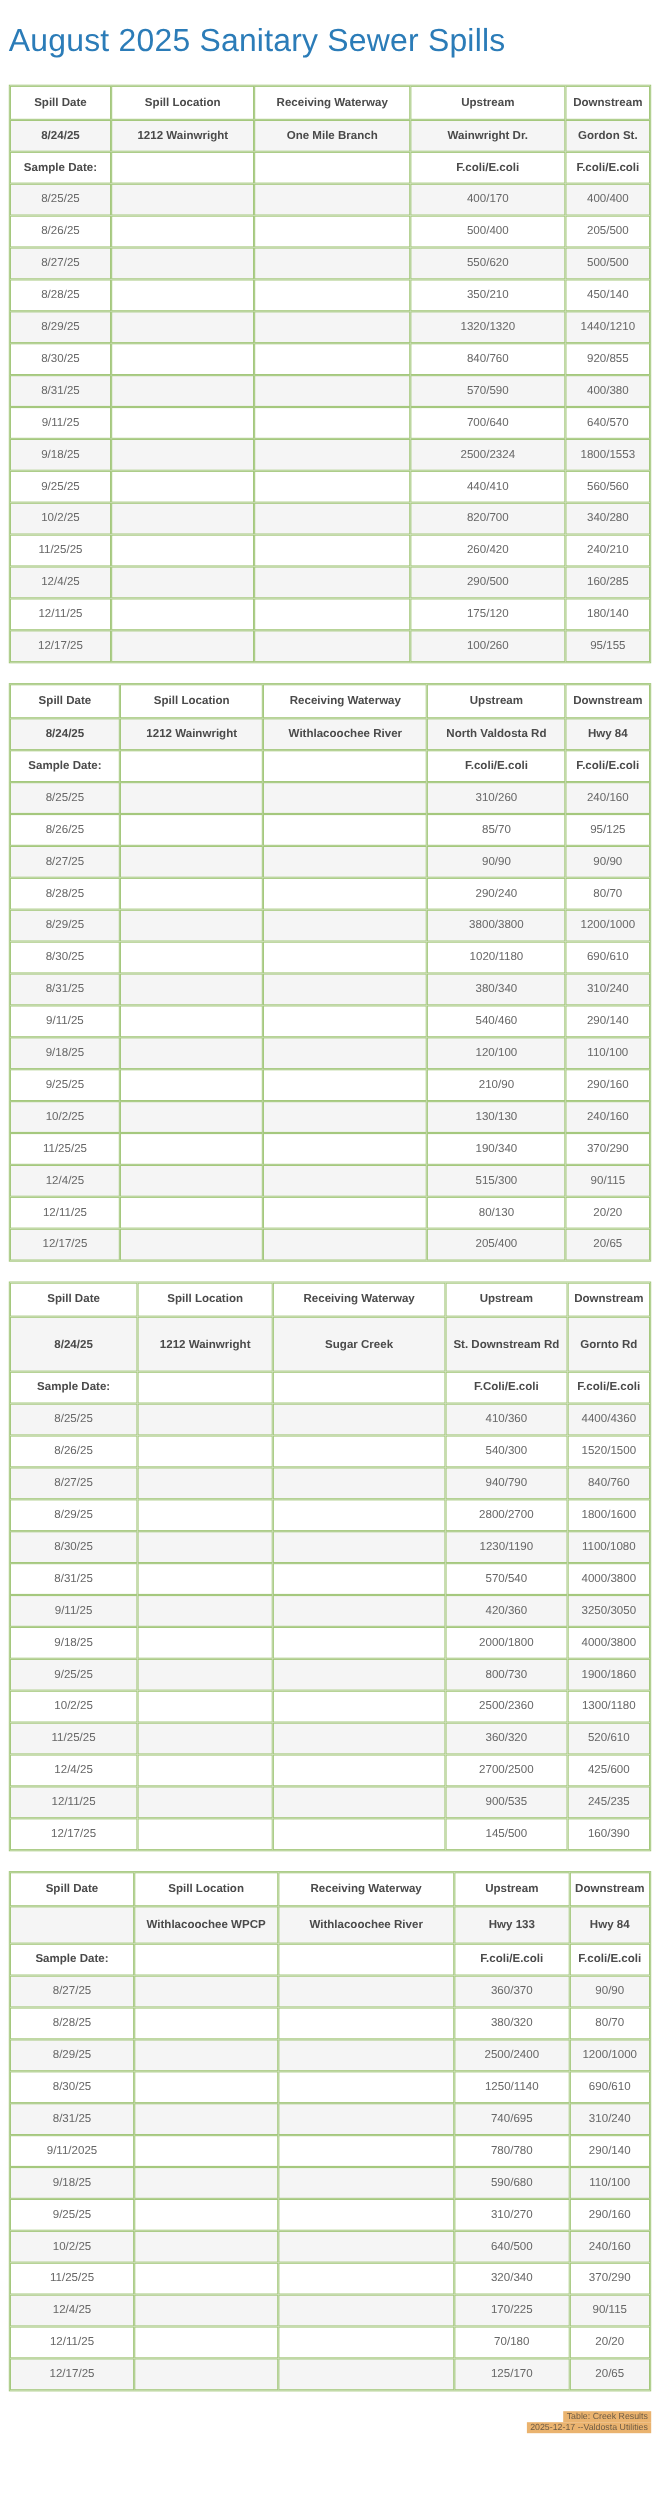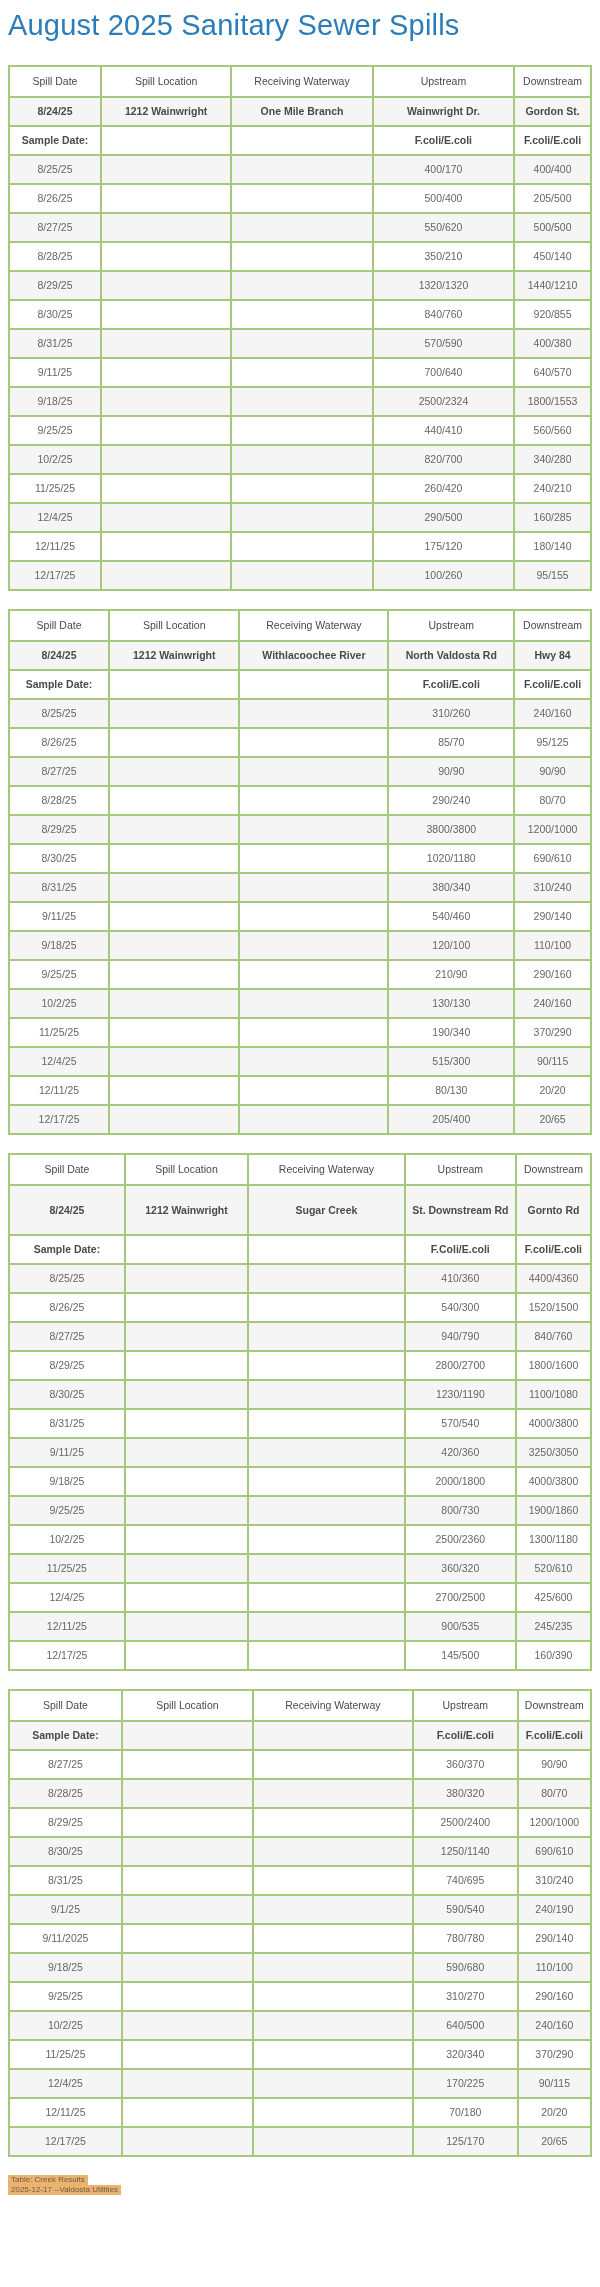--- a/index.html
+++ b/index.html
@@ -1,43 +1,43 @@
 <!DOCTYPE html>
 <html><head>
 <meta charset="utf-8">
 <style>
   html,body{margin:0;padding:0;background:#ffffff;font-family:"Liberation Sans",sans-serif;}
   .page{width:600px;min-height:2287px;box-sizing:border-box;padding:4px 8px 10px 8px;}
   .page-title{
     font-size:29px;font-weight:300;color:#2b7cb8;letter-spacing:.2px;
-    margin:4px 0 22px 0;line-height:1.2;
+    margin:16px 0 22px 0;line-height:1.2;
   }
   table{
     width:584px;border-collapse:separate;border-spacing:0;
     border:1px solid #a5c87e;margin:0 0 18px 0;table-layout:fixed;
   }
   th,td{
     border:1px solid #a5c87e;height:27px;padding:0 4px;text-align:center;
     font-size:10.5px;line-height:1.2;overflow:hidden;vertical-align:middle;
     background:#ffffff;
   }
-  thead th{font-weight:normal;color:#4a4a4a;height:29px;}
+  thead th{font-weight:bold;color:#4a4a4a;height:29px;}
   tbody tr:nth-child(odd) td{background:#f5f5f5;}
   tr.spill-row td, tr.sample-row td{font-weight:bold;color:#4a4a4a;}
   tr.data-row td{color:#666666;font-weight:normal;}
   
   .t3 tr.spill-row td{height:48px;}
   .t4 tr.spill-row td{height:32px;}
   
   .t1 col:nth-child(1){width:15.8%}.t1 col:nth-child(2){width:22.4%}.t1 col:nth-child(3){width:24.3%}.t1 col:nth-child(4){width:24.3%}.t1 col:nth-child(5){width:13.2%}
   .t2 col:nth-child(1){width:17.2%}.t2 col:nth-child(2){width:22.4%}.t2 col:nth-child(3){width:25.6%}.t2 col:nth-child(4){width:21.6%}.t2 col:nth-child(5){width:13.2%}
   .t3 col:nth-child(1){width:19.9%}.t3 col:nth-child(2){width:21.2%}.t3 col:nth-child(3){width:26.9%}.t3 col:nth-child(4){width:19.1%}.t3 col:nth-child(5){width:12.9%}
   .t4 col:nth-child(1){width:19.4%}.t4 col:nth-child(2){width:22.5%}.t4 col:nth-child(3){width:27.5%}.t4 col:nth-child(4){width:18.0%}.t4 col:nth-child(5){width:12.6%}
   .caption{
-    margin-top:14px;text-align:left;font-size:8px;line-height:10px;
+    margin-top:14px;text-align:right;font-size:8px;line-height:10px;
   }
   .caption span{
     display:inline-block;background:#eab36f;color:#6e5b44;padding:0 3px;
   }
 </style>
 </head>
 <body>
 
 <div class="page">
 
@@ -467,20 +467,27 @@
     <thead>
         <tr>
           <th>Spill Date</th>
           <th>Spill Location</th>
           <th>Receiving Waterway</th>
           <th>Upstream</th>
           <th>Downstream</th>
         </tr>
       </thead>
     <tbody>
+        <tr class="spill-row">
+          <td></td>
+          <td>Withlacoochee WPCP</td>
+          <td>Withlacoochee River</td>
+          <td>Hwy 133</td>
+          <td>Hwy 84</td>
+        </tr>
         <tr class="sample-row">
           <td>Sample Date:</td>
           <td></td>
           <td></td>
           <td>F.coli/E.coli</td>
           <td>F.coli/E.coli</td>
         </tr>
         <tr class="data-row">
           <td>8/27/25</td>
           <td></td>
@@ -508,27 +515,20 @@
           <td></td>
           <td>1250/1140</td>
           <td>690/610</td>
         </tr>
         <tr class="data-row">
           <td>8/31/25</td>
           <td></td>
           <td></td>
           <td>740/695</td>
           <td>310/240</td>
-        </tr>
-        <tr class="data-row">
-          <td>9/1/25</td>
-          <td></td>
-          <td></td>
-          <td>590/540</td>
-          <td>240/190</td>
         </tr>
         <tr class="data-row">
           <td>9/11/2025</td>
           <td></td>
           <td></td>
           <td>780/780</td>
           <td>290/140</td>
         </tr>
         <tr class="data-row">
           <td>9/18/25</td>

